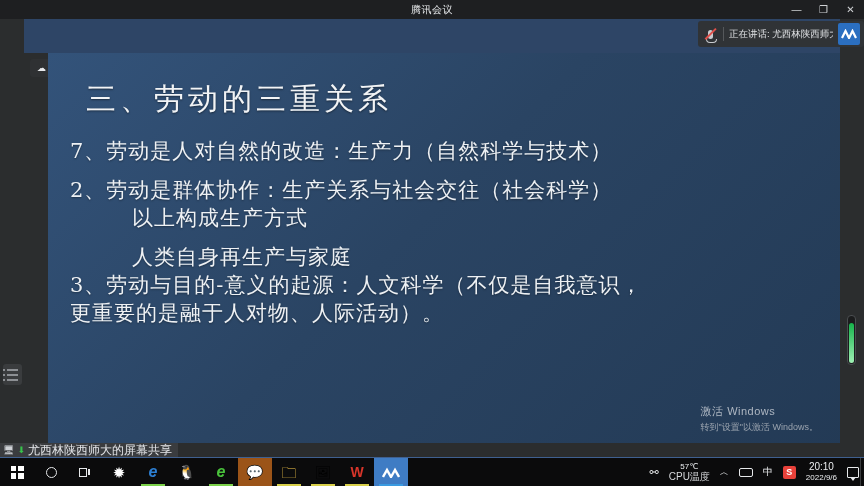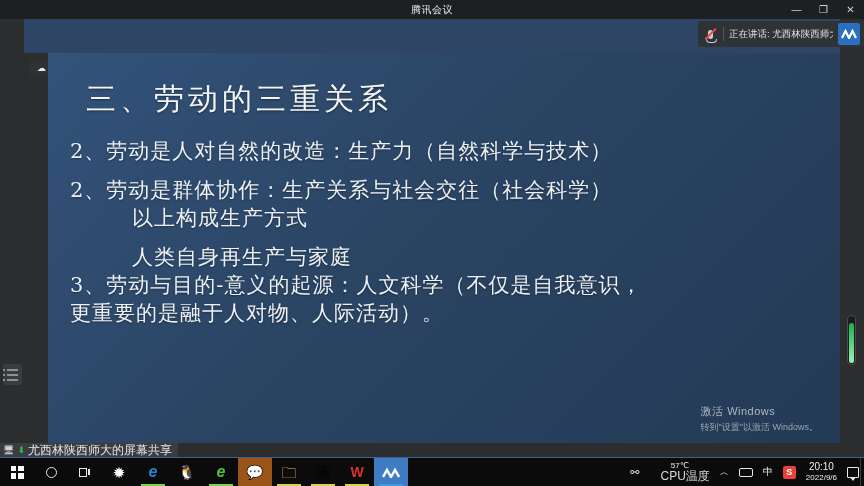--- a/index.html
+++ b/index.html
@@ -145,21 +145,21 @@
   .winlogo span{ background:#fff; display:block; }
   .circ{ width:11px; height:11px; border:1.6px solid #e6e8ea; border-radius:50%; }
   .taskview{ width:13px; height:11px; display:flex; align-items:center; gap:1.5px; }
   .taskview b{ display:block; width:8px; height:9px; border:1.4px solid #e6e8ea; }
   .taskview i{ display:block; width:2px; height:6px; background:#e6e8ea; }
 
   .tray{ position:absolute; right:0; top:0; height:28px; display:flex; align-items:center; gap:0px; }
   .tray-item{ height:28px; display:flex; align-items:center; justify-content:center; padding:0 5px; color:#e6e8ea; }
   .cpu{ display:flex; flex-direction:column; align-items:center; line-height:1.15;text-align:center; }
   .cpu .t1{ font-size:8px; color:#eceef0; }
-  .cpu .t2{ font-size:12px; color:#d8dadd;margin-left:11px; }
+  .cpu .t2{ font-size:10px; color:#d8dadd; }
   .clock{ display:flex; flex-direction:column; align-items:center; line-height:1.2; }
   .clock .c1{ font-size:10px; color:#eceef0; }
   .clock .c2{ font-size:8px; color:#eceef0; }
   .chev{ font-size:9px; color:#e6e8ea; }
   .ime{ font-size:10px; color:#eceef0; }
   .sogou{ width:13px; height:13px; background:#e8413a; border-radius:2px; color:#fff;
     font-size:9px; font-weight:bold; display:flex; align-items:center; justify-content:center; }
   .notif{ width:12px; height:11px; border:1.4px solid #e6e8ea; border-radius:1px; position:relative; }
   .notif:after{ content:""; position:absolute; left:2px; bottom:-4px; width:0; height:0;
     border-left:3px solid transparent; border-right:3px solid transparent; border-top:4px solid #e6e8ea; }
@@ -219,21 +219,21 @@
 
     <div class="rec-badge">
       <span class="cloud">☁</span>
       <span class="rt">录制中</span>
     </div>
 
     <div class="slide">
       <div class="slide-title">三、劳动的三重关系</div>
 
       <div class="slide-body">
-        <div class="sl">2、劳动是人对自然的改造：生产力（自然科学与技术）</div>
+        <div class="sl">7、劳动是人对自然的改造：生产力（自然科学与技术）</div>
         <div class="sl tight">2、劳动是群体协作：生产关系与社会交往（社会科学）</div>
         <div class="sl indent">以上构成生产方式</div>
         <div class="sl indent tight">人类自身再生产与家庭</div>
         <div class="sl tight">3、劳动与目的-意义的起源：人文科学（不仅是自我意识，</div>
         <div class="sl">更重要的是融于人对物、人际活动）。</div>
       </div>
 
       <div class="winact">
         <div class="wa1">激活 Windows</div>
         <div class="wa2">转到"设置"以激活 Windows。</div>

